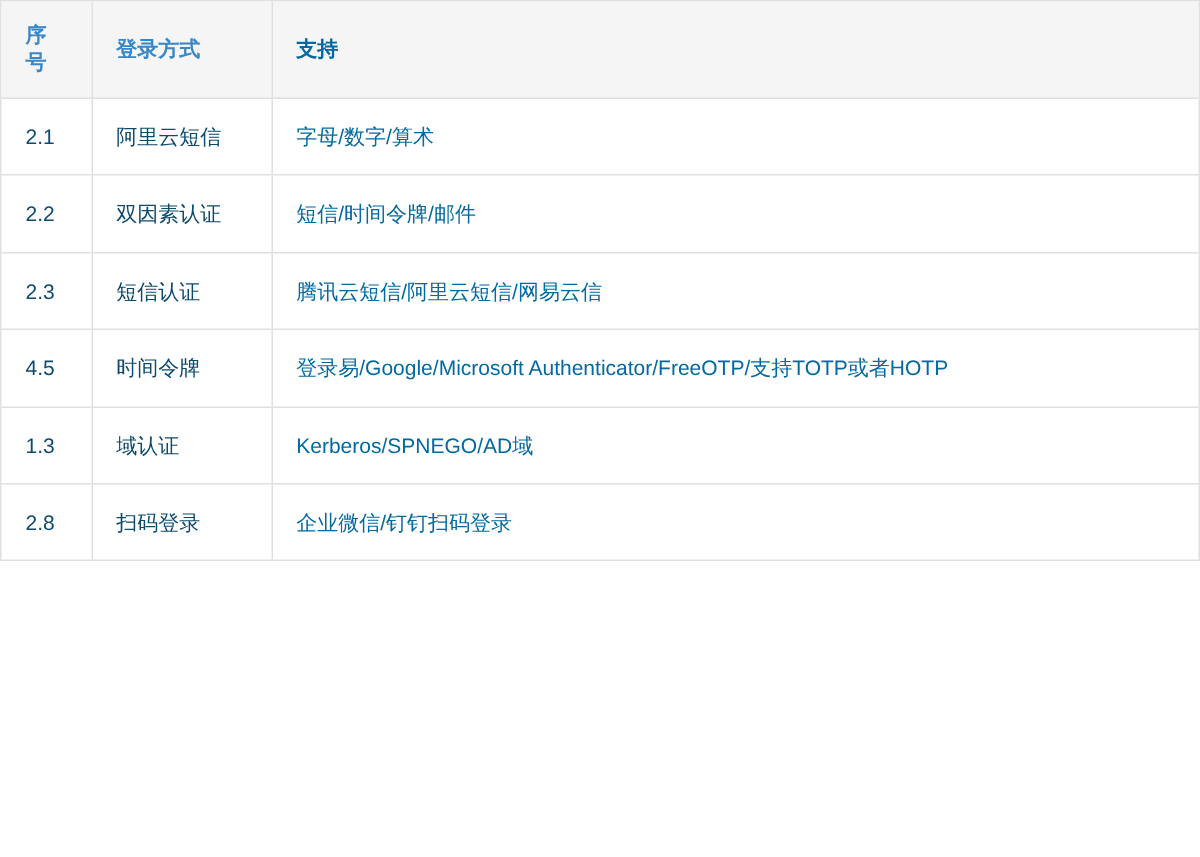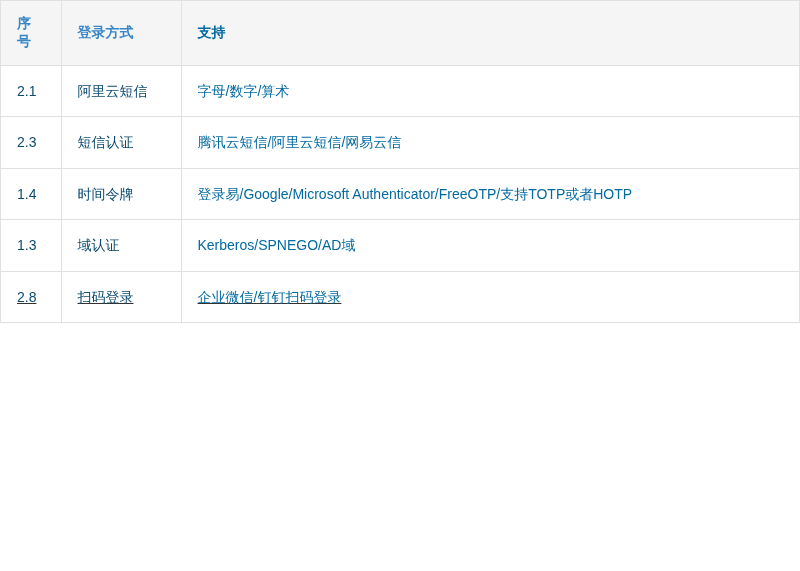--- a/index.html
+++ b/index.html
@@ -35,21 +35,20 @@
       border-right: 1px solid #e0e0e0;
     }
     thead th:last-child {
       border-right: none;
     }
     tbody tr {
       border-bottom: 1px solid #e0e0e0;
     }
     tbody tr:last-child {
       border-bottom: none;
-      text-decoration: underline;
     }
     tbody td {
       padding: 14px 16px;
       vertical-align: top;
       border-right: 1px solid #e0e0e0;
       line-height: 1.6;
     }
     tbody td:last-child {
       border-right: none;
     }
@@ -83,26 +82,31 @@
         <th class="col-support">支持</th>
       </tr>
     </thead>
     <tbody id="table-body">
     <tr>
           <td class="col-num blue-text">2.1</td>
           <td class="col-method blue-text">阿里云短信</td>
           <td class="col-support">字母/数字/算术</td>
         </tr>
         <tr>
+          <td class="col-num blue-text">2.2</td>
+          <td class="col-method blue-text">双因素认证</td>
+          <td class="col-support">短信/时间令牌/邮件</td>
+        </tr>
+        <tr>
           <td class="col-num blue-text">2.3</td>
           <td class="col-method blue-text">短信认证</td>
           <td class="col-support">腾讯云短信/阿里云短信/网易云信</td>
         </tr>
         <tr>
-          <td class="col-num blue-text">1.4</td>
+          <td class="col-num blue-text">4.5</td>
           <td class="col-method blue-text">时间令牌</td>
           <td class="col-support">登录易/Google/Microsoft Authenticator/FreeOTP/支持TOTP或者HOTP</td>
         </tr>
         <tr>
           <td class="col-num blue-text">1.3</td>
           <td class="col-method blue-text">域认证</td>
           <td class="col-support">Kerberos/SPNEGO/AD域</td>
         </tr>
         <tr>
           <td class="col-num blue-text">2.8</td>

